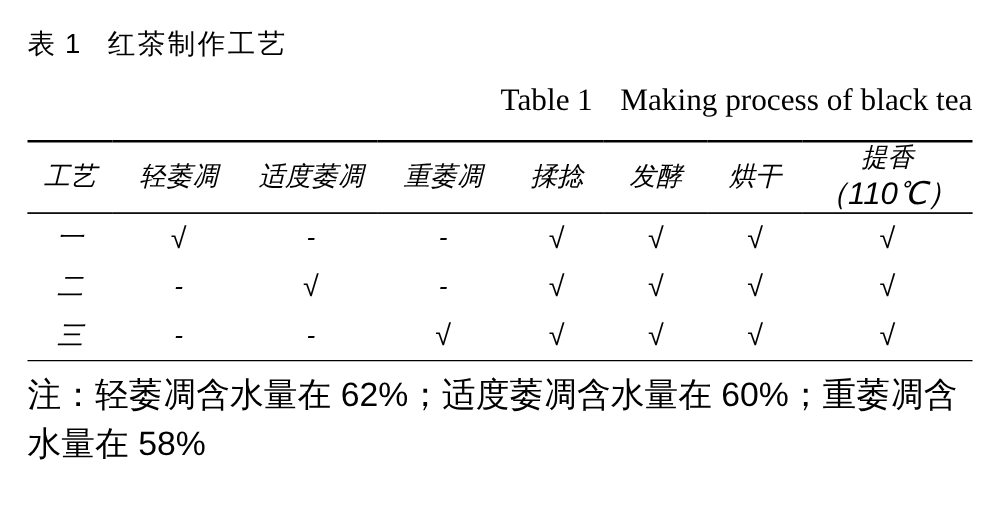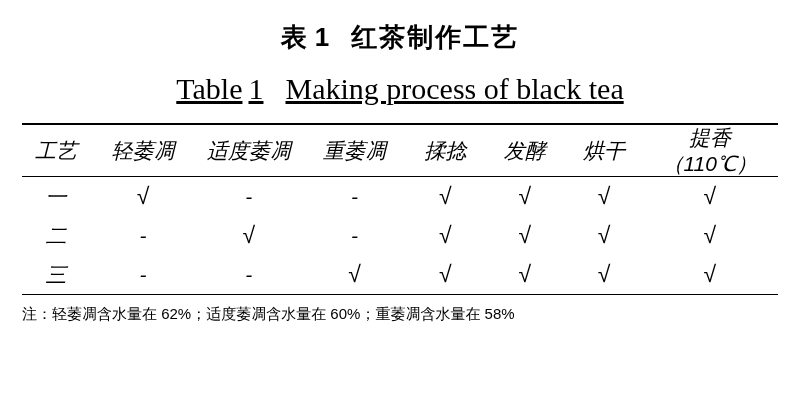--- a/index.html
+++ b/index.html
@@ -15,39 +15,37 @@
     overflow: hidden;
   }
   .page {
     position: relative;
     width: 800px;
     height: 418px;
     box-sizing: border-box;
     padding: 0 22px;
   }
   .title-cn {
-    text-align: center;
     font-family: "Liberation Sans", sans-serif;
-    font-weight: bold;
-    font-size: 26px;
+    font-weight: normal;
+    font-size: 22px;
     letter-spacing: 2px;
     margin-top: 22px;
     line-height: 1.2;
   }
   .title-cn .num {
     margin-left: 6px;
     margin-right: 20px;
   }
   .title-en {
-    text-align: center;
+    text-align: right;
     font-family: "Liberation Serif", serif;
-    font-size: 30px;
+    font-size: 25px;
     margin-top: 18px;
     line-height: 1.2;
-    text-decoration: underline;
   }
   .title-en .lbl { margin-right: 6px; }
   .title-en .num { margin-right: 22px; }
 
   table.tbl {
     width: 100%;
     border-collapse: collapse;
     margin-top: 16px;
     font-family: "Liberation Sans", sans-serif;
   }
@@ -62,38 +60,38 @@
   .rule-bot td, .rule-bot th { border-bottom: 1px solid #000; }
 
   thead th {
     font-size: 21px;
     line-height: 1.22;
     padding: 7px 2px 8px 2px;
     white-space: nowrap;
   }
   thead th .sub {
     display: block;
-    font-size: 21px;
+    font-size: 25px;
     line-height: 1.2;
   }
   tbody td {
     font-size: 21px;
     height: 39px;
     line-height: 39px;
     white-space: nowrap;
   }
   tbody td.mark {
     font-size: 23px;
   }
   tbody td.dash {
     font-size: 21px;
   }
   .note {
     font-family: "Liberation Sans", sans-serif;
-    font-size: 15px;
+    font-size: 27px;
     line-height: 1.45;
     padding-top: 8px;
     text-align: left;
   }
   .note-wrap {
     border-top: 1px solid #000;
     margin-top: 0;
   }
   .col-craft  { width: 9%; }
   .col-light  { width: 14%; }

